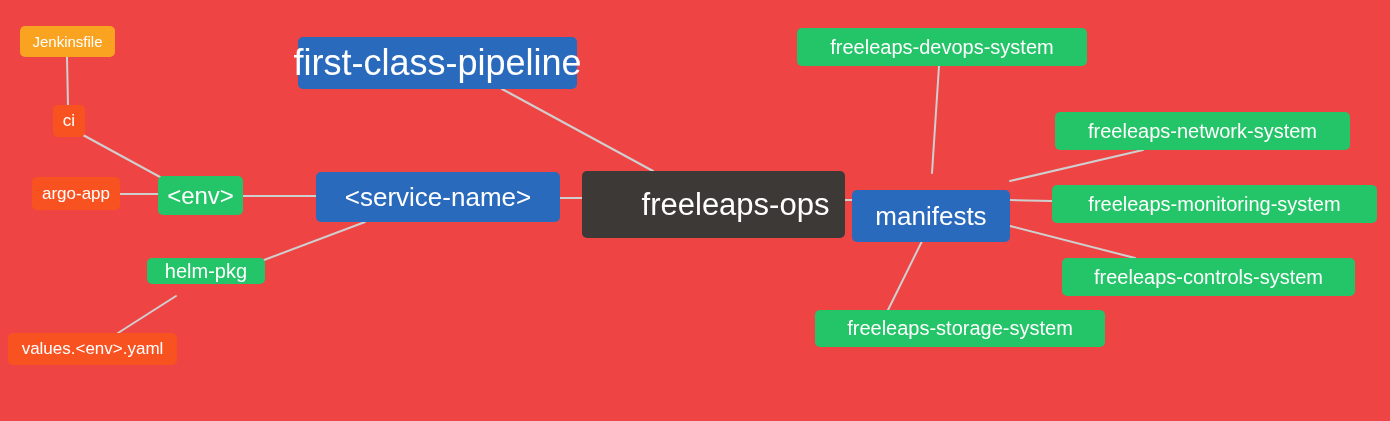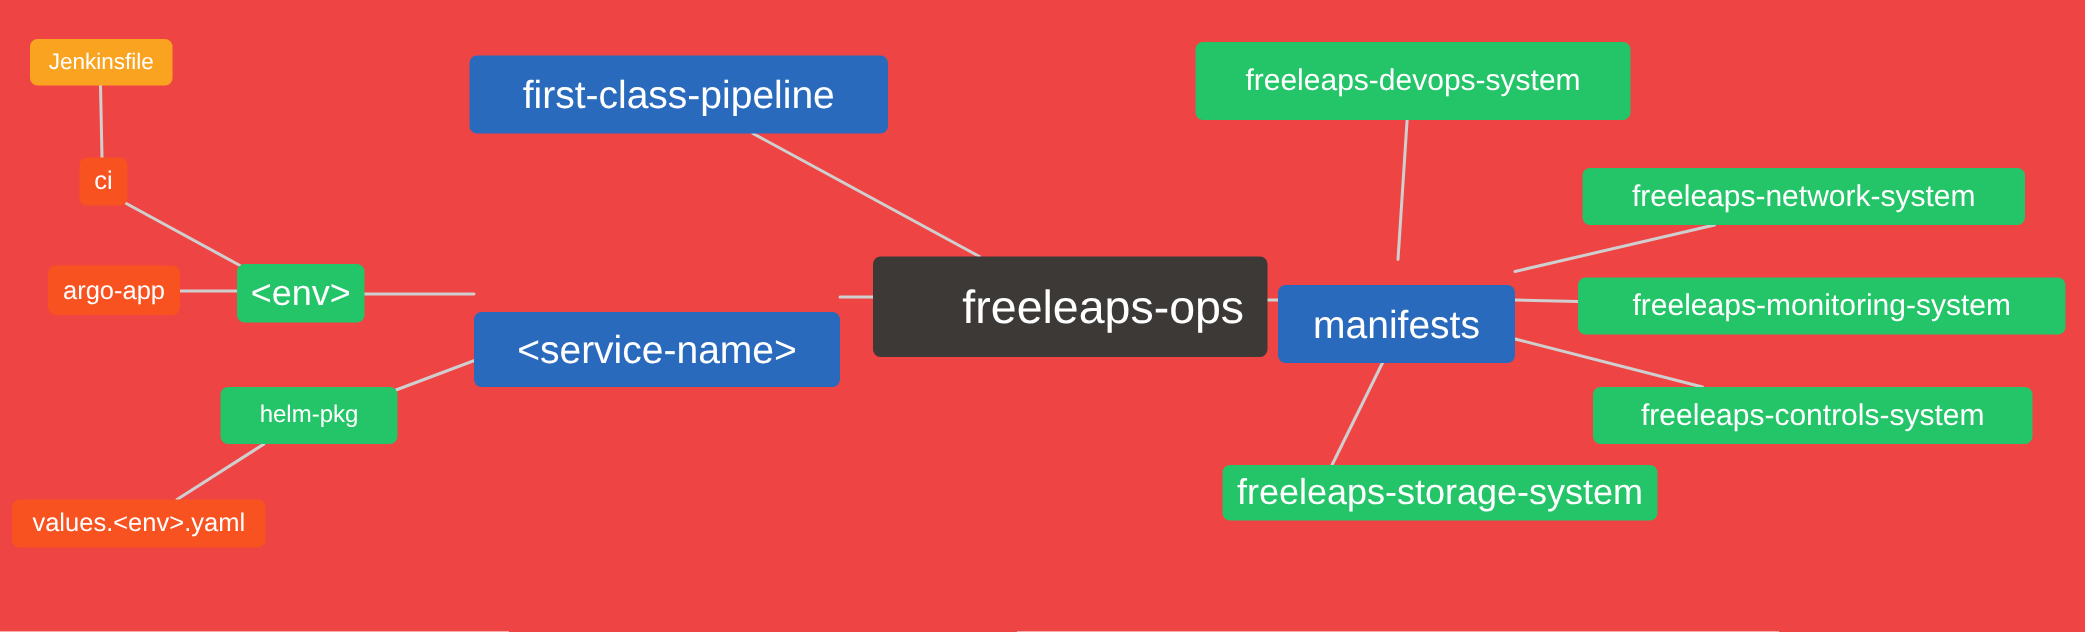--- a/index.html
+++ b/index.html
@@ -62,47 +62,47 @@
       </div>
       <div class="node" style="left: 53px; top: 105px; width: 32px; height: 32px; font-size: 17px; background: rgb(248, 82, 33); color: rgb(255, 255, 255);">
         <span>ci</span>
       </div>
       <div class="node" style="left: 32px; top: 177px; width: 88px; height: 33px; font-size: 17px; background: rgb(248, 82, 33); color: rgb(255, 255, 255);">
         <span>argo-app</span>
       </div>
       <div class="node" style="left: 158px; top: 176px; width: 85px; height: 39px; font-size: 24px; background: rgb(36, 196, 104); color: rgb(255, 255, 255);">
         <span>&lt;env&gt;</span>
       </div>
-      <div class="node" style="left: 147px; top: 258px; width: 118px; height: 38px; font-size: 16px; background: rgb(36, 196, 104); color: rgb(255, 255, 255);">
+      <div class="node" style="left: 147px; top: 258px; width: 118px; height: 26px; font-size: 20px; background: rgb(36, 196, 104); color: rgb(255, 255, 255);">
         <span>helm-pkg</span>
       </div>
       <div class="node" style="left: 8px; top: 333px; width: 169px; height: 32px; font-size: 17px; background: rgb(248, 82, 33); color: rgb(255, 255, 255);">
         <span>values.&lt;env&gt;.yaml</span>
       </div>
-      <div class="node" style="left: 313px; top: 37px; width: 279px; height: 52px; font-size: 26px; background: rgb(42, 106, 189); color: rgb(255, 255, 255);">
+      <div class="node" style="left: 298px; top: 37px; width: 279px; height: 52px; font-size: 36px; background: rgb(42, 106, 189); color: rgb(255, 255, 255);">
         <span>first-class-pipeline</span>
       </div>
-      <div class="node" style="left: 316px; top: 172px; width: 244px; height: 50px; font-size: 26px; background: rgb(42, 106, 189); color: rgb(255, 255, 255); margin-top: 36px;">
+      <div class="node" style="left: 316px; top: 172px; width: 244px; height: 50px; font-size: 26px; background: rgb(42, 106, 189); color: rgb(255, 255, 255);">
         <span>&lt;service-name&gt;</span>
       </div>
       <div class="node" style="left: 582px; top: 171px; width: 263px; height: 67px; font-size: 31px; background: rgb(61, 57, 54); color: rgb(255, 255, 255); padding-left: 44px;">
         <span>freeleaps-ops</span>
       </div>
       <div class="node" style="left: 852px; top: 190px; width: 158px; height: 52px; font-size: 26px; background: rgb(42, 106, 189); color: rgb(255, 255, 255);">
         <span>manifests</span>
       </div>
-      <div class="node" style="left: 797px; top: 28px; width: 290px; height: 52px; font-size: 20px; background: rgb(36, 196, 104); color: rgb(255, 255, 255);">
+      <div class="node" style="left: 797px; top: 28px; width: 290px; height: 38px; font-size: 20px; background: rgb(36, 196, 104); color: rgb(255, 255, 255);">
         <span>freeleaps-devops-system</span>
       </div>
       <div class="node" style="left: 1055px; top: 112px; width: 295px; height: 38px; font-size: 20px; background: rgb(36, 196, 104); color: rgb(255, 255, 255); text-align: right;">
         <span>freeleaps-network-system</span>
       </div>
       <div class="node" style="left: 1052px; top: 185px; width: 325px; height: 38px; font-size: 20px; background: rgb(36, 196, 104); color: rgb(255, 255, 255);">
         <span>freeleaps-monitoring-system</span>
       </div>
       <div class="node" style="left: 1062px; top: 258px; width: 293px; height: 38px; font-size: 20px; background: rgb(36, 196, 104); color: rgb(255, 255, 255);">
         <span>freeleaps-controls-system</span>
       </div>
-      <div class="node" style="left: 815px; top: 310px; width: 290px; height: 37px; font-size: 24px; background: rgb(36, 196, 104); color: rgb(255, 255, 255);">
+      <div class="node" style="left: 815px; top: 310px; width: 290px; height: 37px; font-size: 20px; background: rgb(36, 196, 104); color: rgb(255, 255, 255);">
         <span>freeleaps-storage-system</span>
       </div>
     </div>
 </div>
 
 </body></html>

